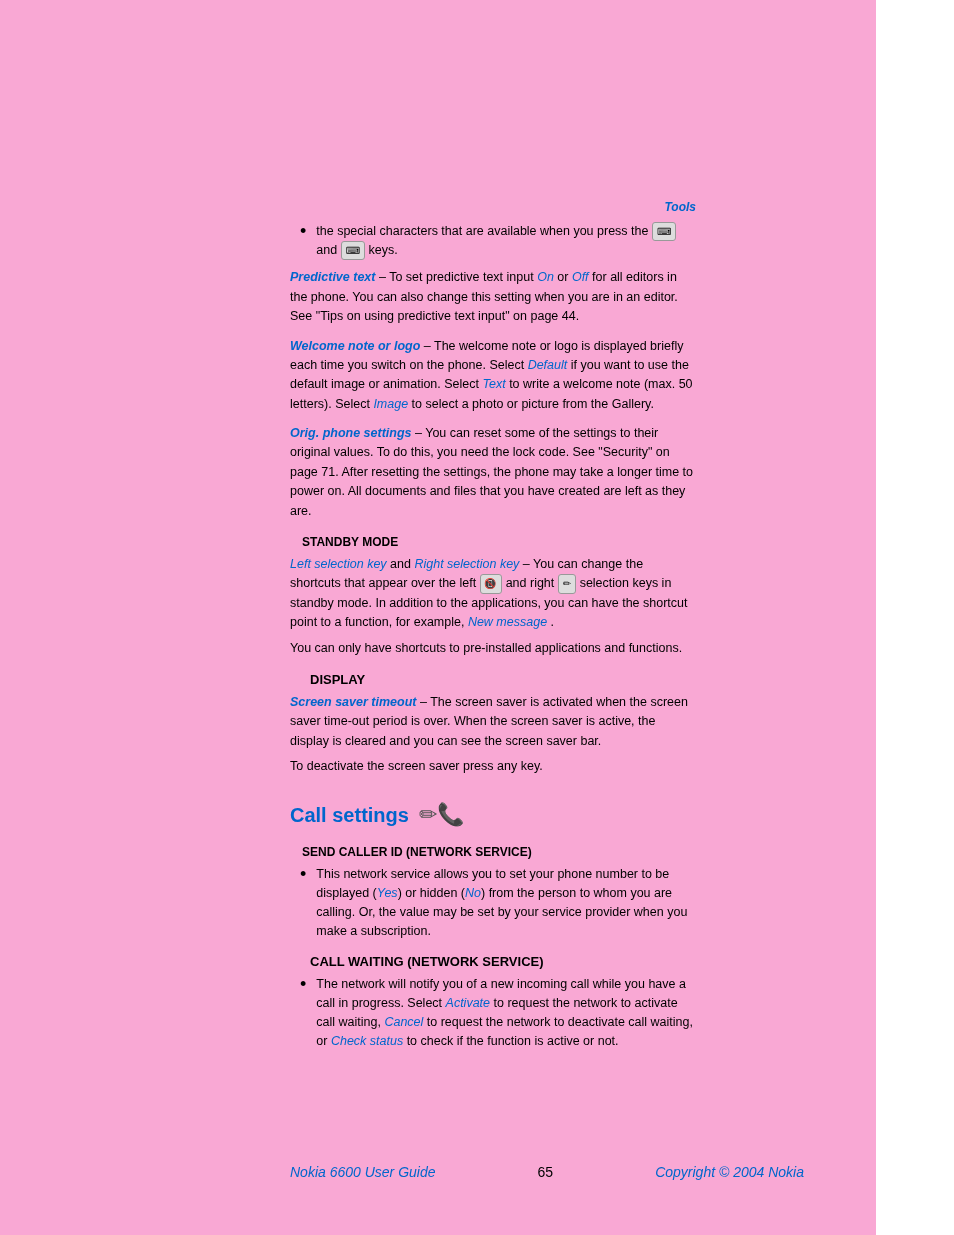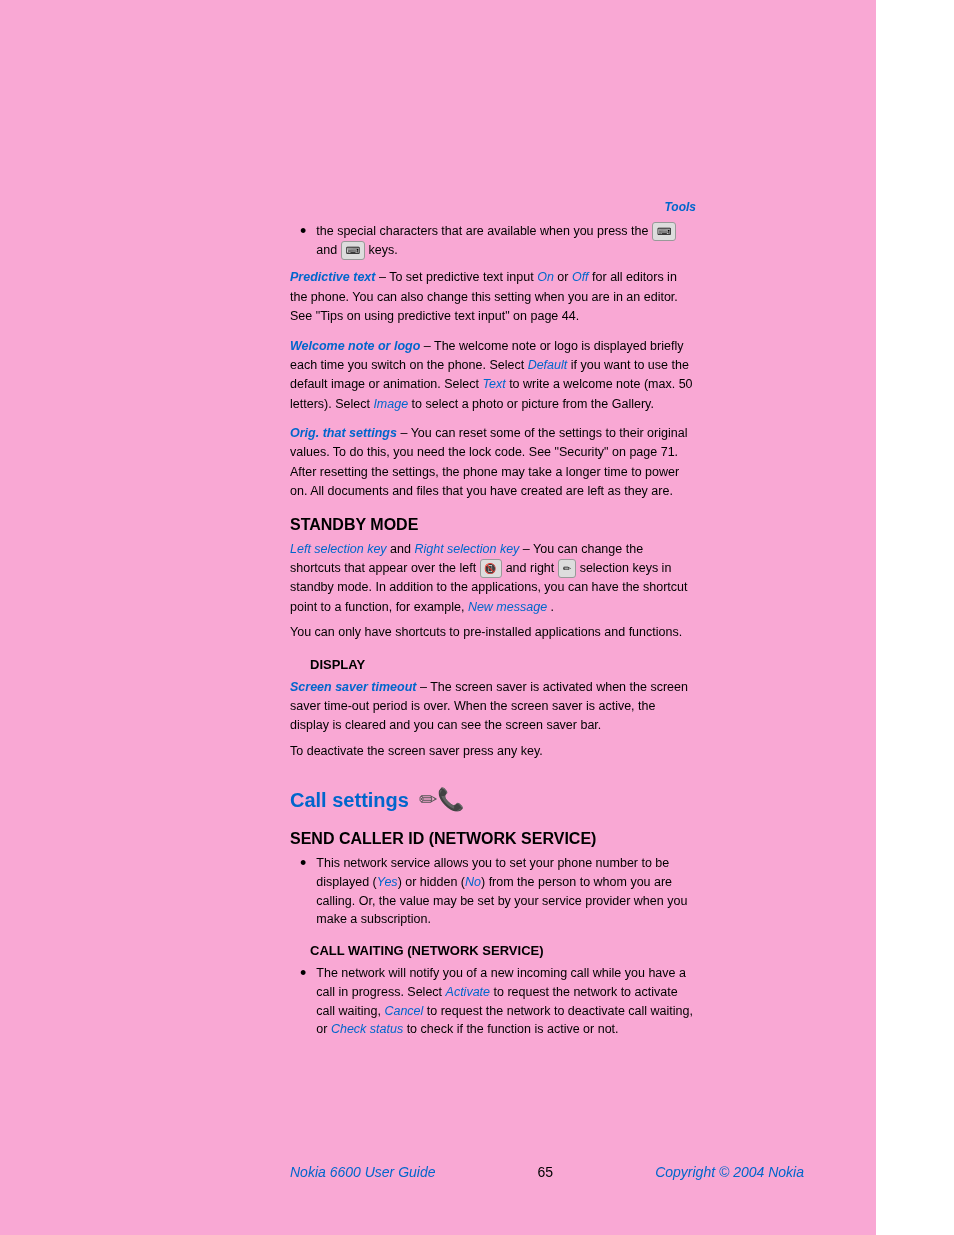--- a/index.html
+++ b/index.html
@@ -72,26 +72,27 @@
     .setting-text {
       font-size: 12.5px;
       line-height: 1.55;
       color: #000;
     }
     .inline-link {
       color: #0066cc;
       font-style: italic;
     }
     .section-heading {
-      font-size: 16px;
+      font-size: 12px;
       font-weight: bold;
       margin-top: 14px;
       margin-bottom: 6px;
       text-transform: uppercase;
       color: #000;
+      margin-left: 12px;
     }
     .section-subheading {
       font-size: 13px;
       font-weight: bold;
       margin-top: 14px;
       margin-bottom: 6px;
       text-transform: uppercase;
       color: #000;
       padding-left: 20px;
     }
@@ -174,21 +175,21 @@
         <span> if you want to use the default image or animation. Select </span>
         <span class="inline-link">Text</span>
         <span> to write a welcome note (max. 50 letters). Select </span>
         <span class="inline-link">Image</span>
         <span> to select a photo or picture from the Gallery.</span>
       </p>
     </div>
 
     <div class="setting-block">
       <p class="setting-text">
-        <span class="setting-title">Orig. that settings</span>
+        <span class="setting-title">Orig. phone settings</span>
         <span> – You can reset some of the settings to their original values. To do this, you need the lock code. See "Security" on page 71. After resetting the settings, the phone may take a longer time to power on. All documents and files that you have created are left as they are.</span>
       </p>
     </div>
 
     <div class="section-heading">
       <span>Standby Mode</span>
     </div>
 
     <div class="setting-block">
       <p class="setting-text">

